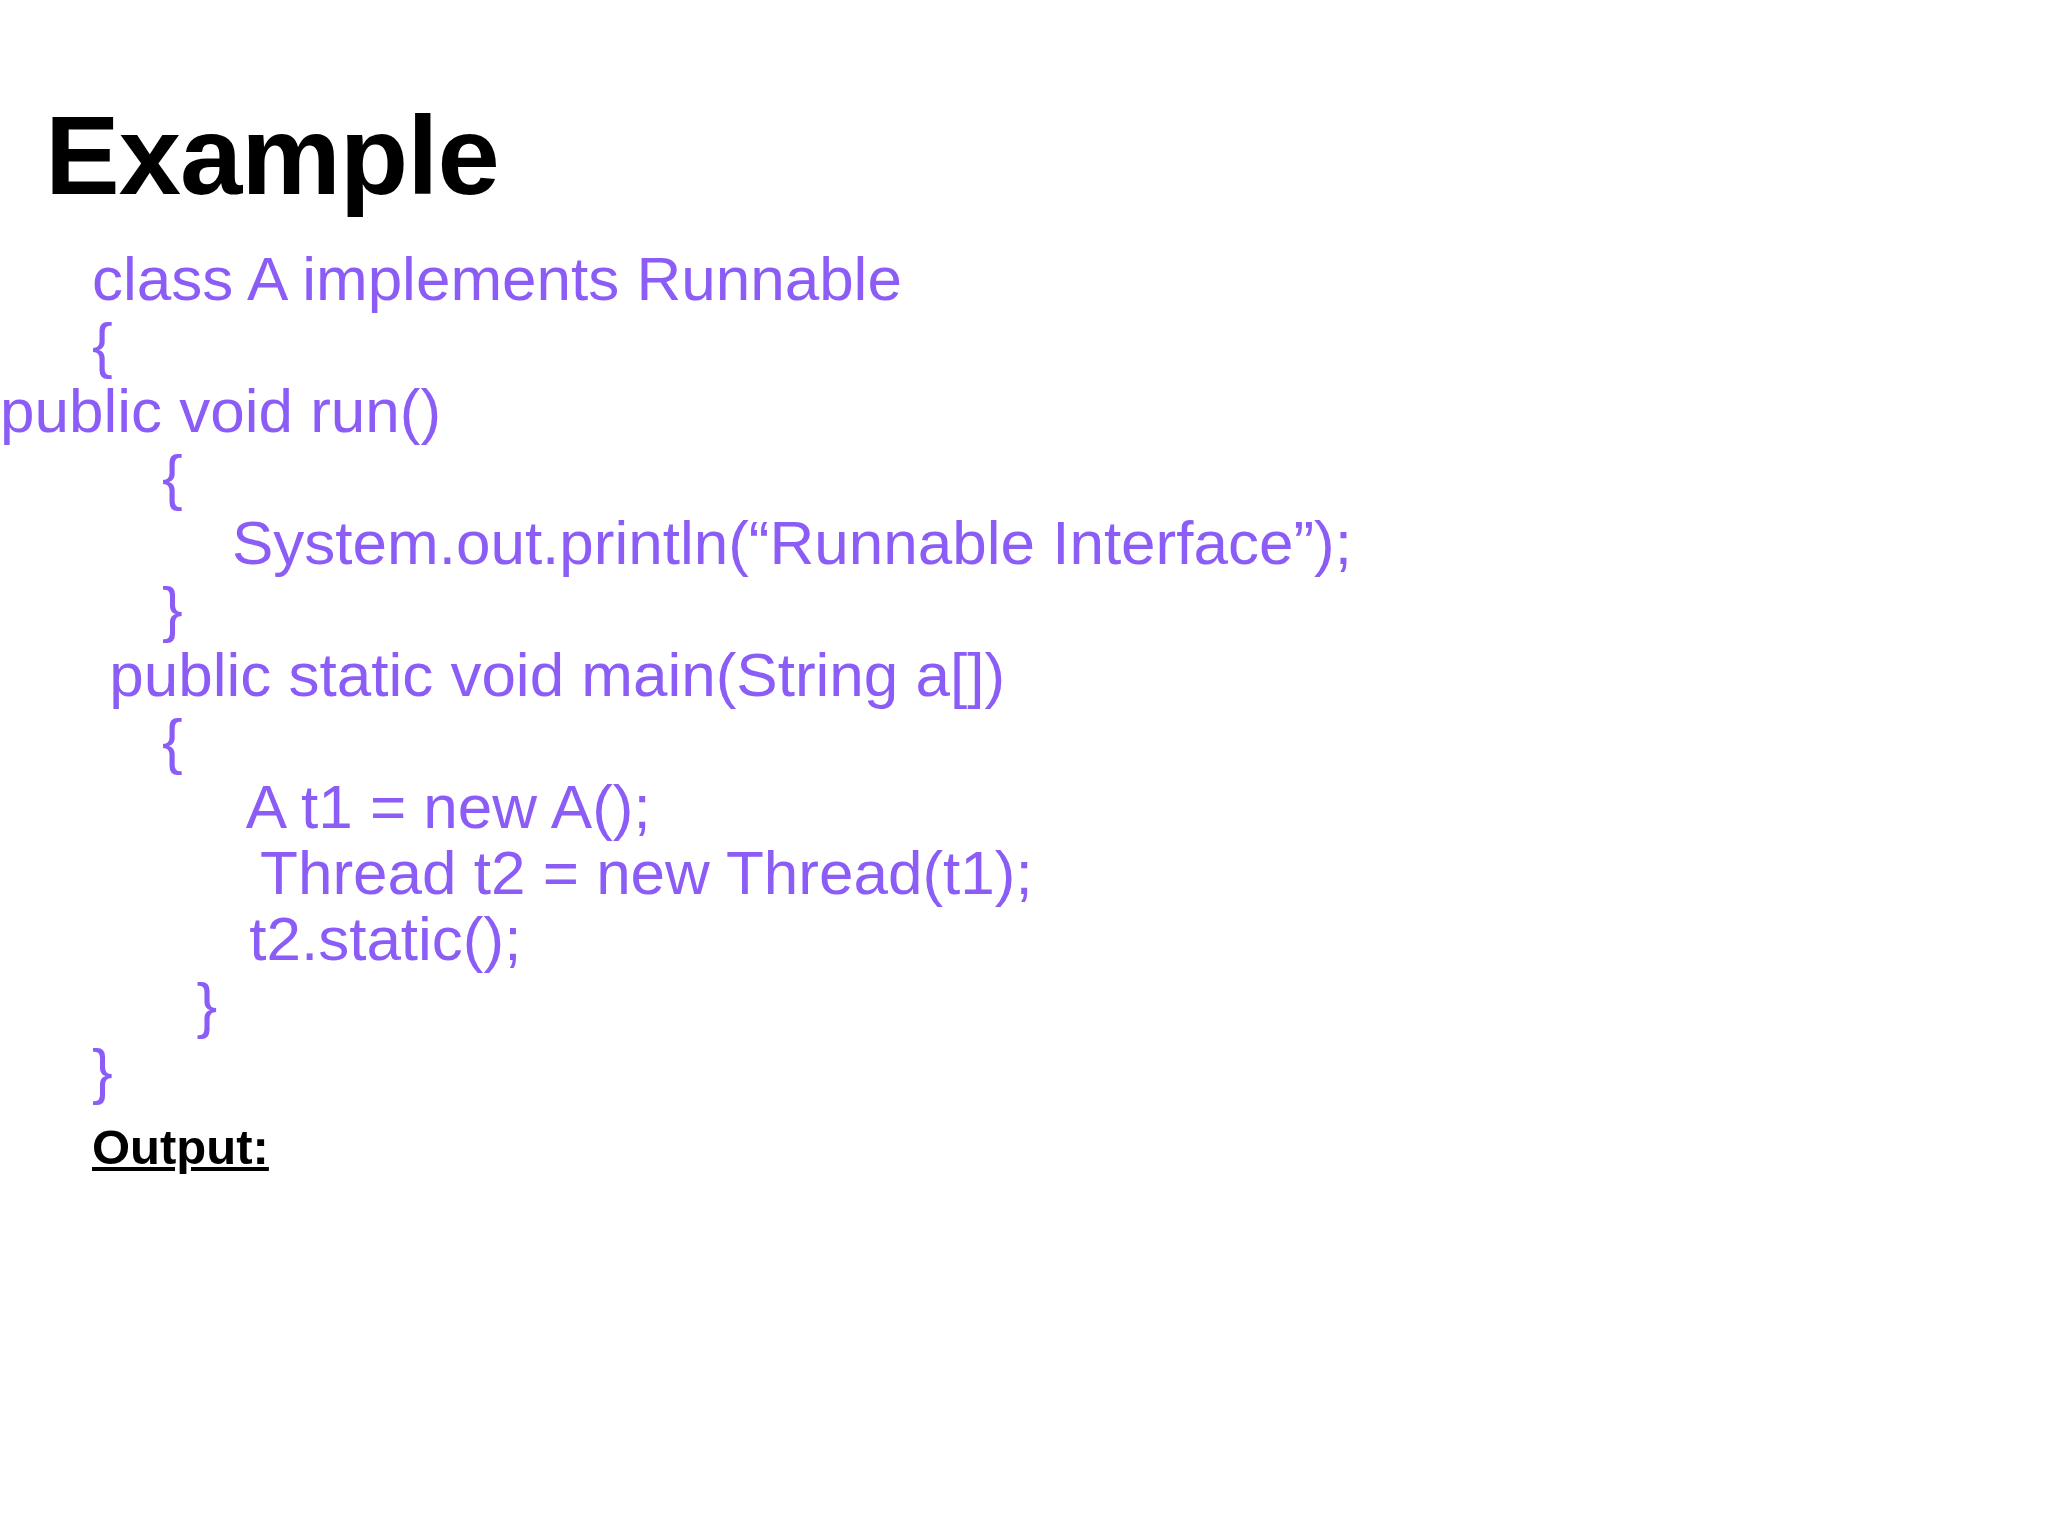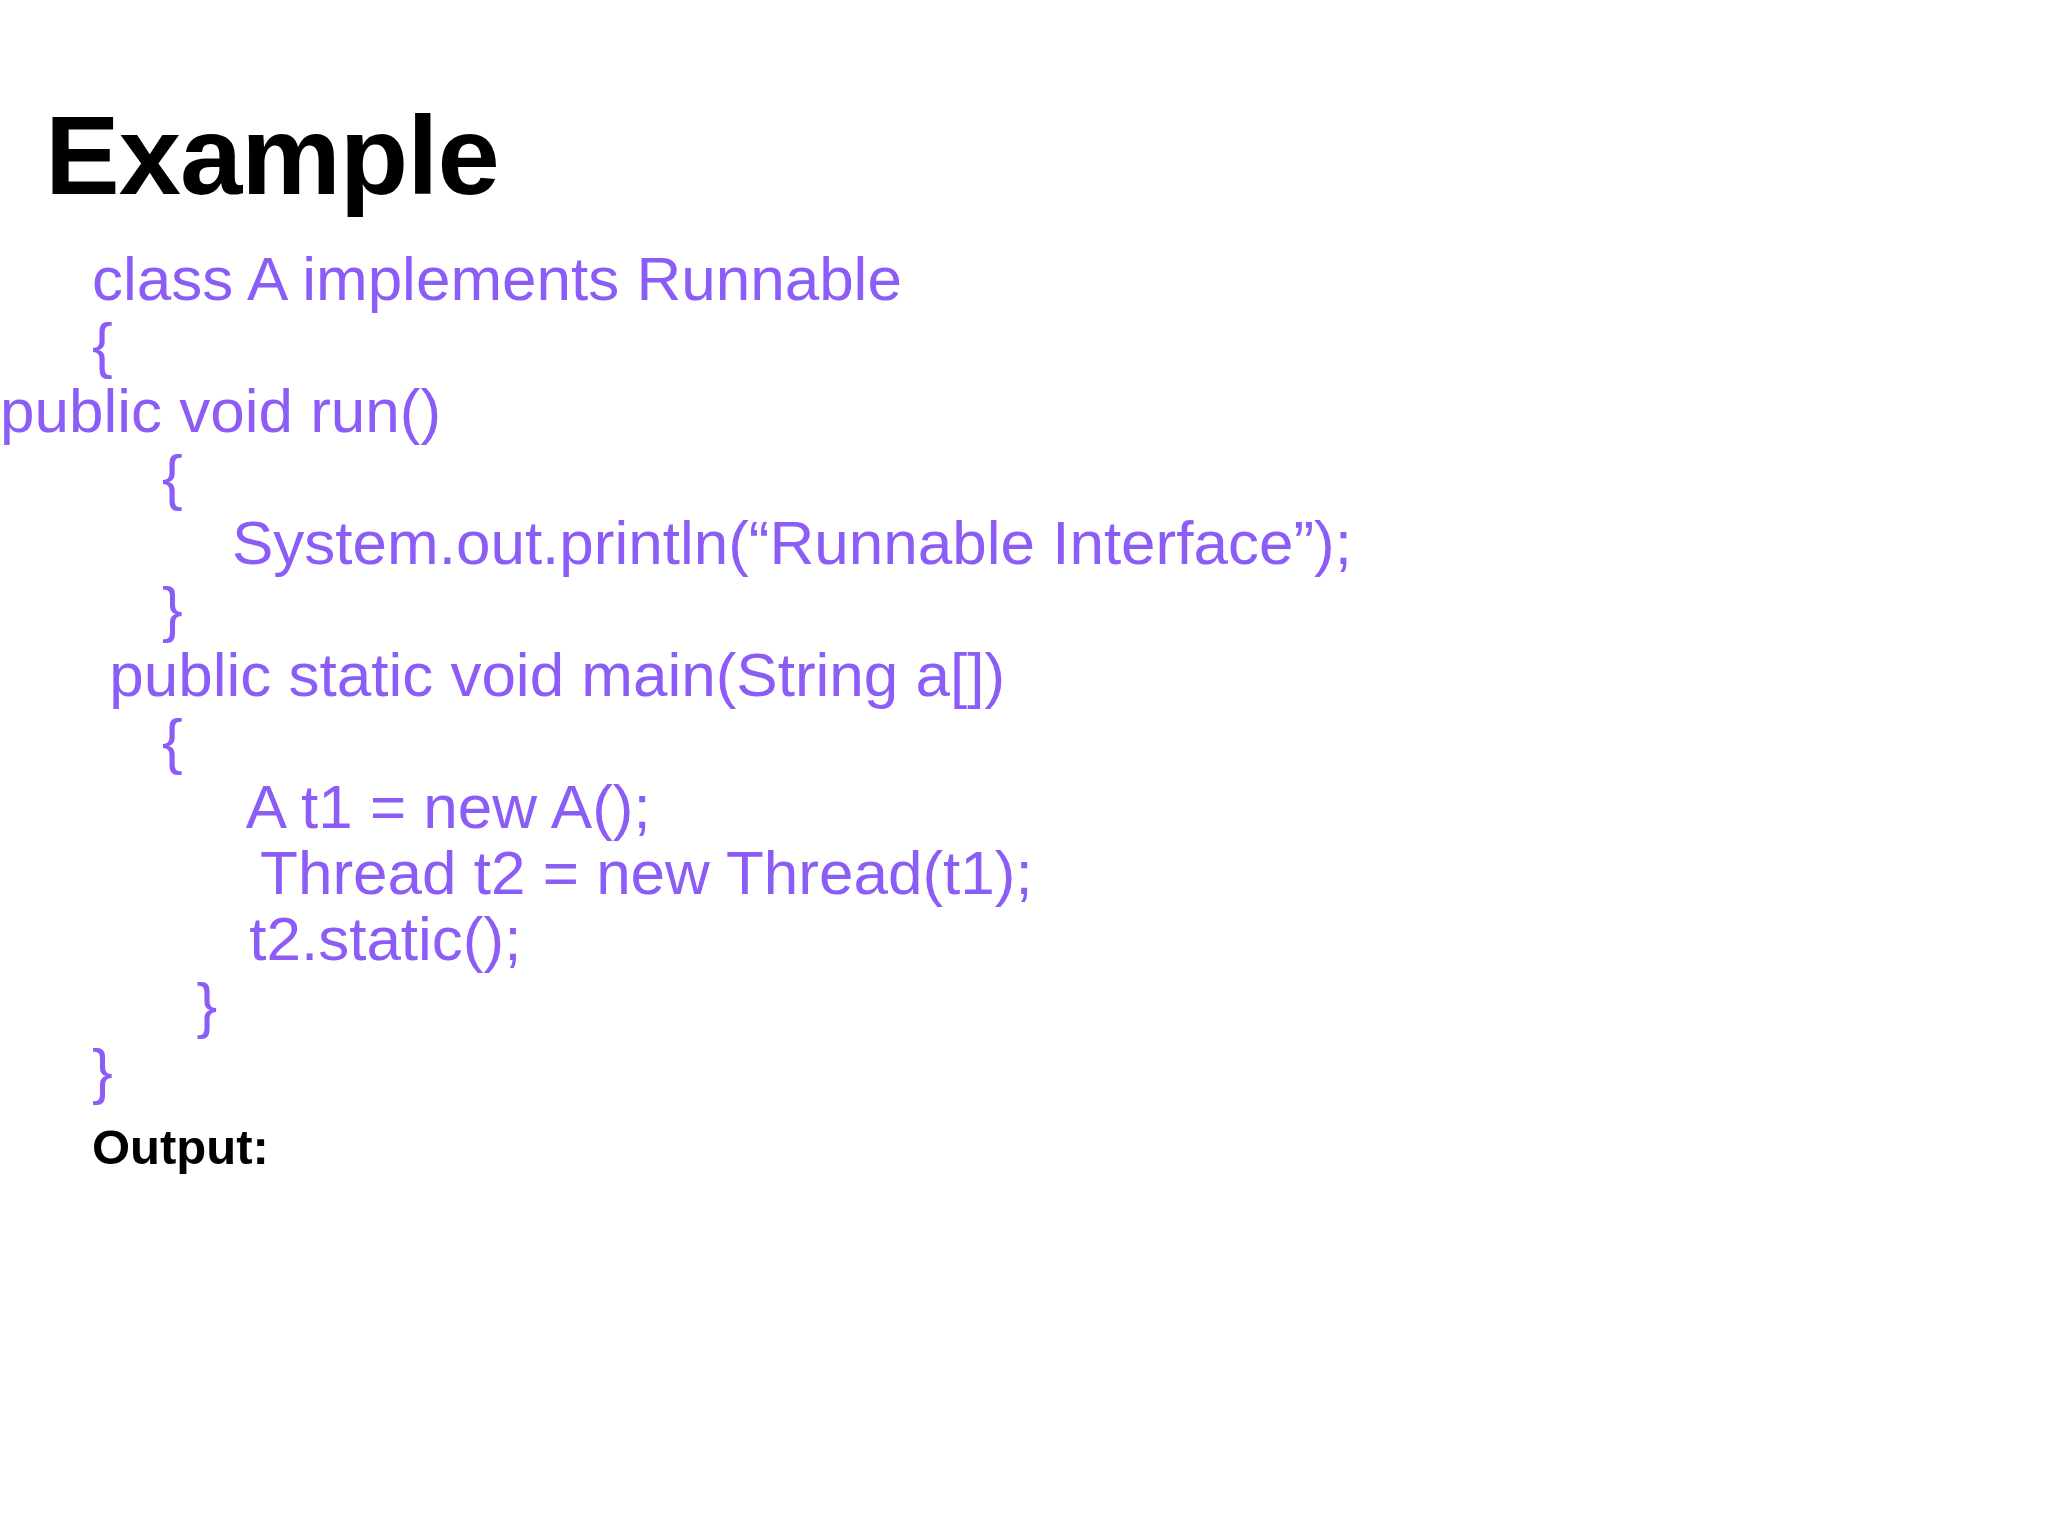--- a/index.html
+++ b/index.html
@@ -73,17 +73,17 @@
       <div class="code-line" style="padding-left: 162px;"><span class="txt">}</span></div>
       <div class="code-line" style="padding-left: 92px;"><span class="txt"> public static void main(String a[])</span></div>
       <div class="code-line" style="padding-left: 162px;"><span class="txt">{</span></div>
       <div class="code-line" style="padding-left: 232px;"><span class="txt"> A t1 = new A();</span></div>
       <div class="code-line" style="padding-left: 232px; margin-left: 12px;"><span class="txt"> Thread t2 = new Thread(t1);</span></div>
       <div class="code-line" style="padding-left: 232px;"><span class="txt"> t2.static();</span></div>
       <div class="code-line" style="padding-left: 162px;"><span class="txt">  }</span></div>
       <div class="code-line" style="padding-left: 92px;"><span class="txt">}</span></div>
     </div>
 
-  <div id="output-section" style="top: 1114px;">
+  <div id="output-section" style="top: 1114px; text-decoration: underline;">
     <div class="out-line bold" style="padding-left: 92px;">Output:</div>
   </div>
 
 </div>
 
 </body></html>

